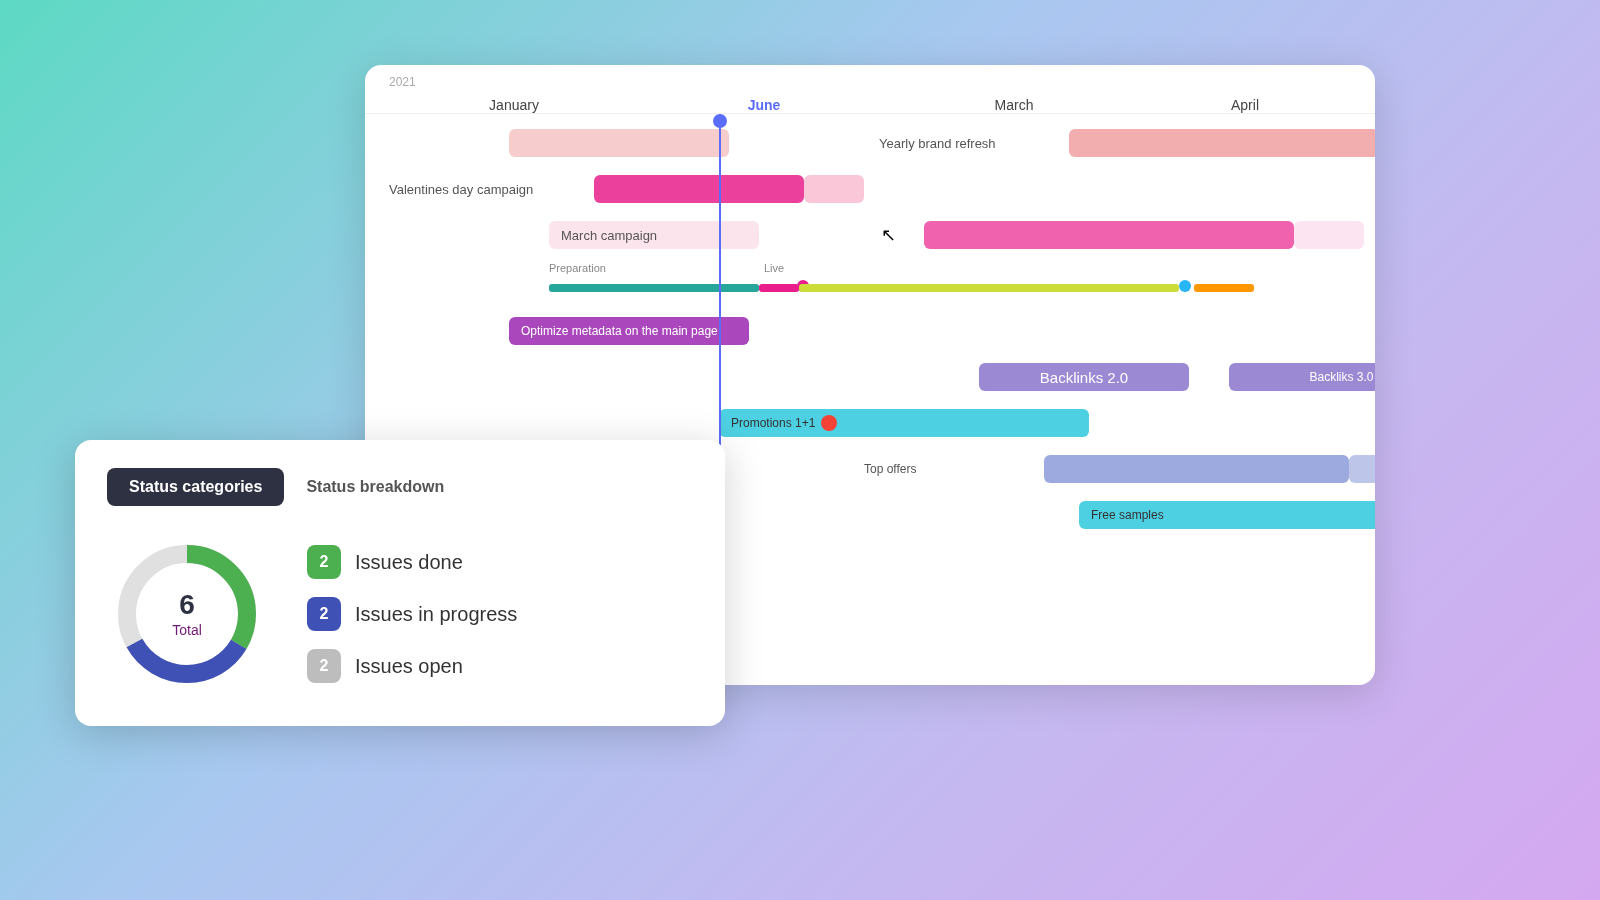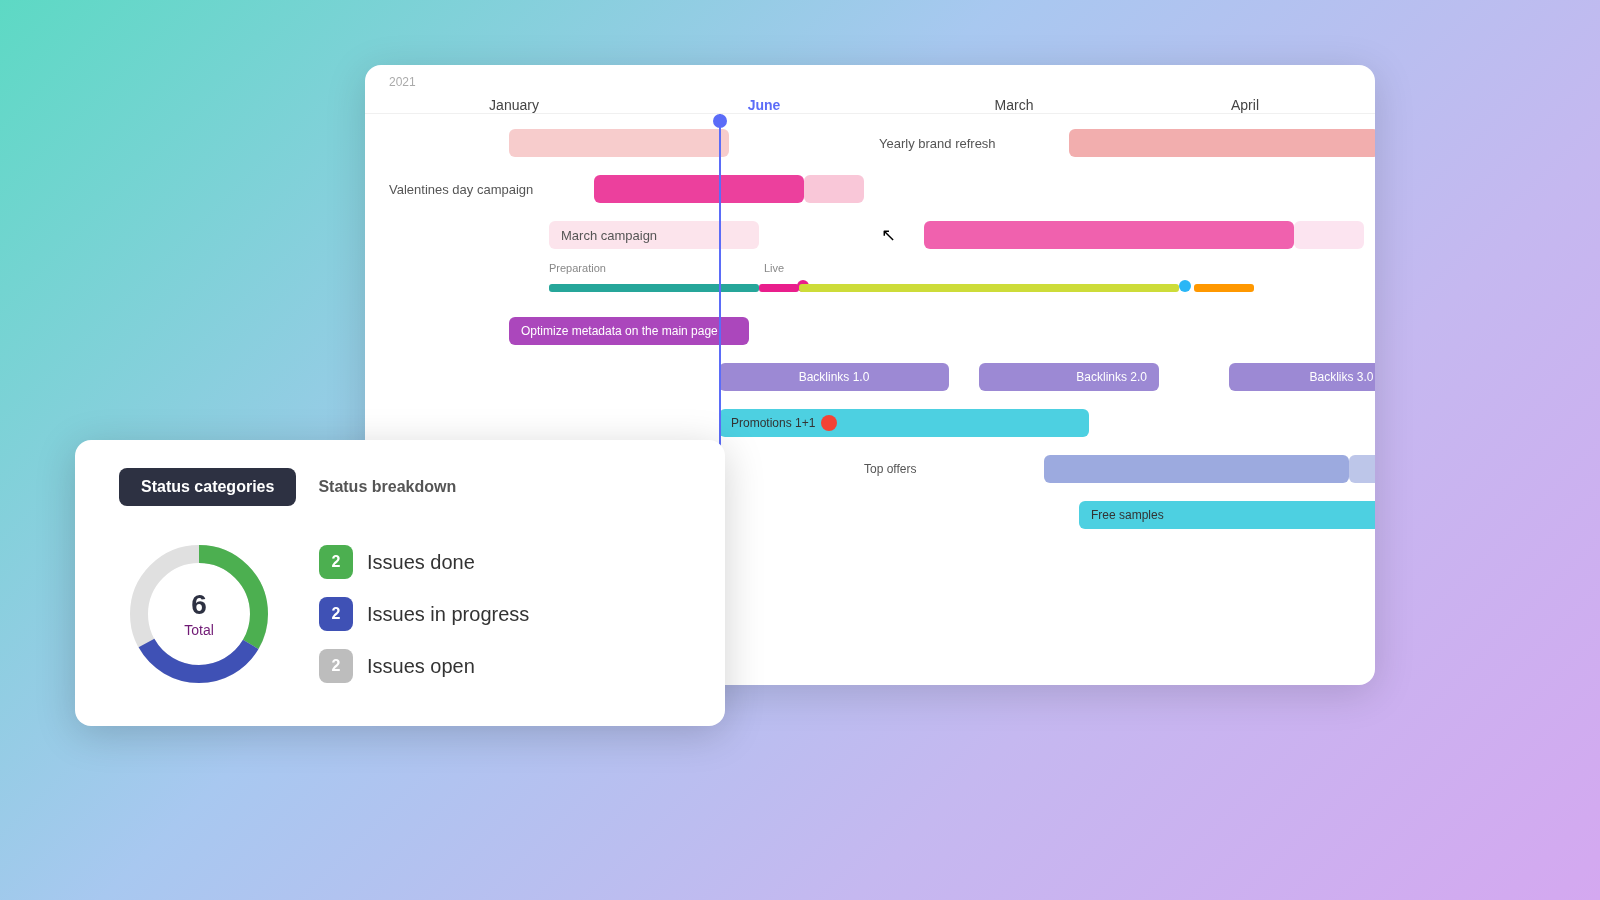--- a/index.html
+++ b/index.html
@@ -50,21 +50,21 @@
 
     
     .status-card {
       position: absolute;
       top: 440px;
       left: 75px;
       width: 650px;
       background: white;
       border-radius: 16px;
       box-shadow: 0 8px 40px rgba(0,0,0,0.18);
-      padding: 28px 44px 32px;
+      padding: 28px 32px 32px;
       z-index: 20;
     }
 
     .status-tabs {
       display: flex;
       gap: 0;
       margin-bottom: 28px;
     }
 
     .status-tab {
@@ -264,24 +264,21 @@
       </div>
     </div>
 
     <div class="gantt-row">
       <div class="gantt-bar" style="left:120px;width:240px;background:#ab47bc;color:white;font-size:12px;">
         <span>Optimize metadata on the main page</span>
       </div>
     </div>
 
     <div class="gantt-row">
-      <div class="gantt-bar" style="left:330px;width:230px;background:#9c89d4;color:white;font-size:12px;justify-content:center;">
-        <span>Backlinks 1.0</span>
-      </div>
-      <div class="gantt-bar" style="left:590px;width:180px;background:#9c89d4;color:white;font-size:12px;justify-content:flex-end;">
+      <div class="gantt-bar" style="left:590px;width:210px;background:#9c89d4;color:white;font-size:15px;justify-content:center;">
         <span>Backlinks 2.0</span>
       </div>
       <div class="gantt-bar" style="left:840px;width:225px;background:#9c89d4;color:white;font-size:12px;justify-content:center;">
         <span>Backliks 3.0</span>
       </div>
     </div>
 
 
     <div class="gantt-row">
       <div class="gantt-bar" style="left:330px;width:370px;background:#4dd0e1;color:#333;font-size:12px;">

